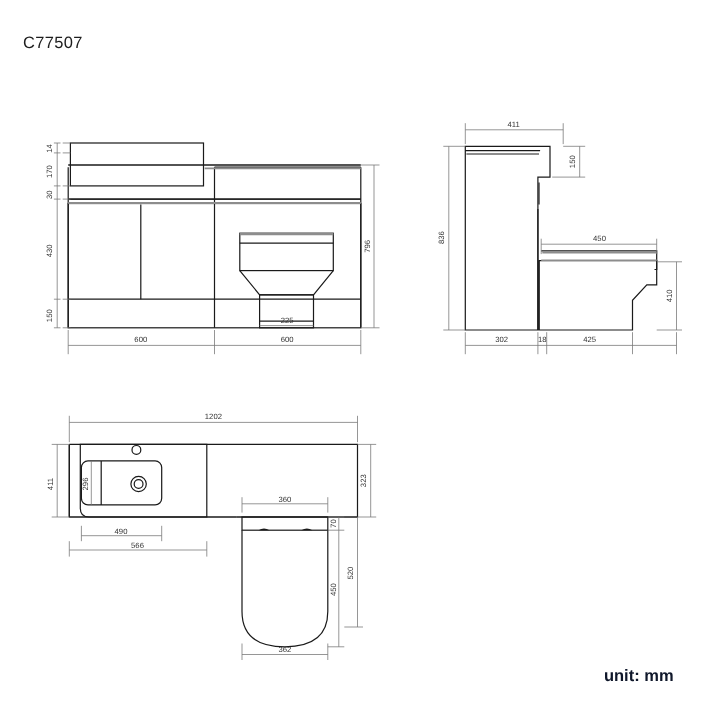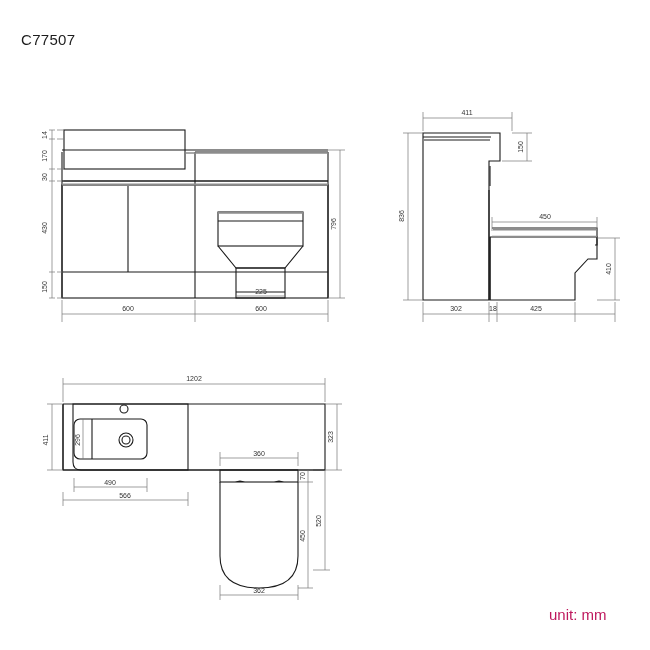--- a/index.html
+++ b/index.html
@@ -29,22 +29,23 @@
     font-size: 15px;
     letter-spacing: 0.3px;
     color: #1d1d1d;
     white-space: nowrap;
   }
   #unit {
     position: absolute;
     left: 549px;
     top: 606px;
     font-size: 15px;
-    color: #be185d;
+    color: #0f172a;
     white-space: nowrap;
+    font-weight: bold;
   }
   svg { display: block; }
   svg text {
     font-family: "Liberation Sans", sans-serif;
     fill: #333333;
   }
 </style>
 </head>
 <body>
 

